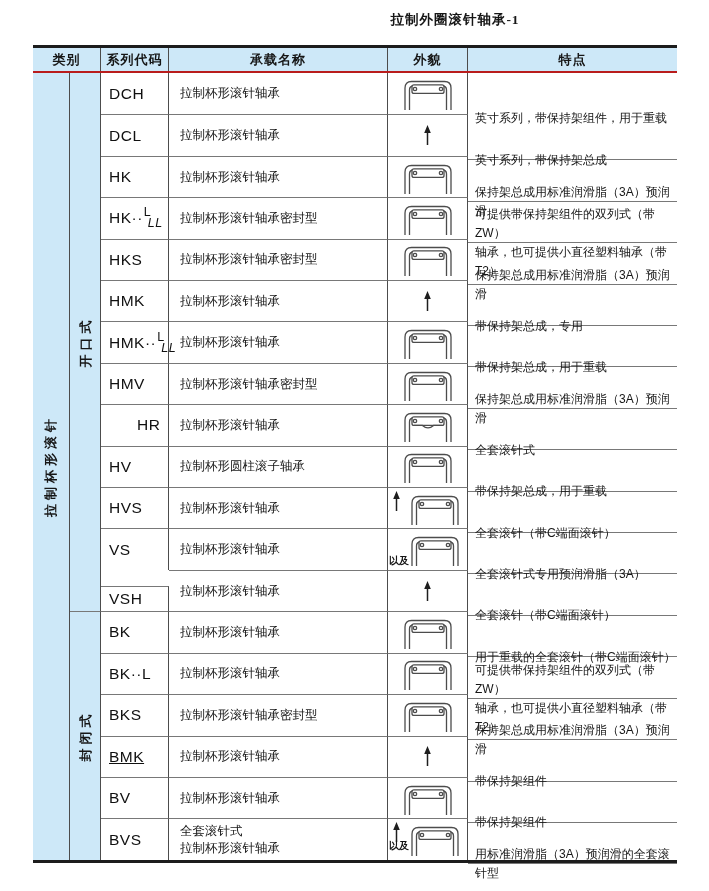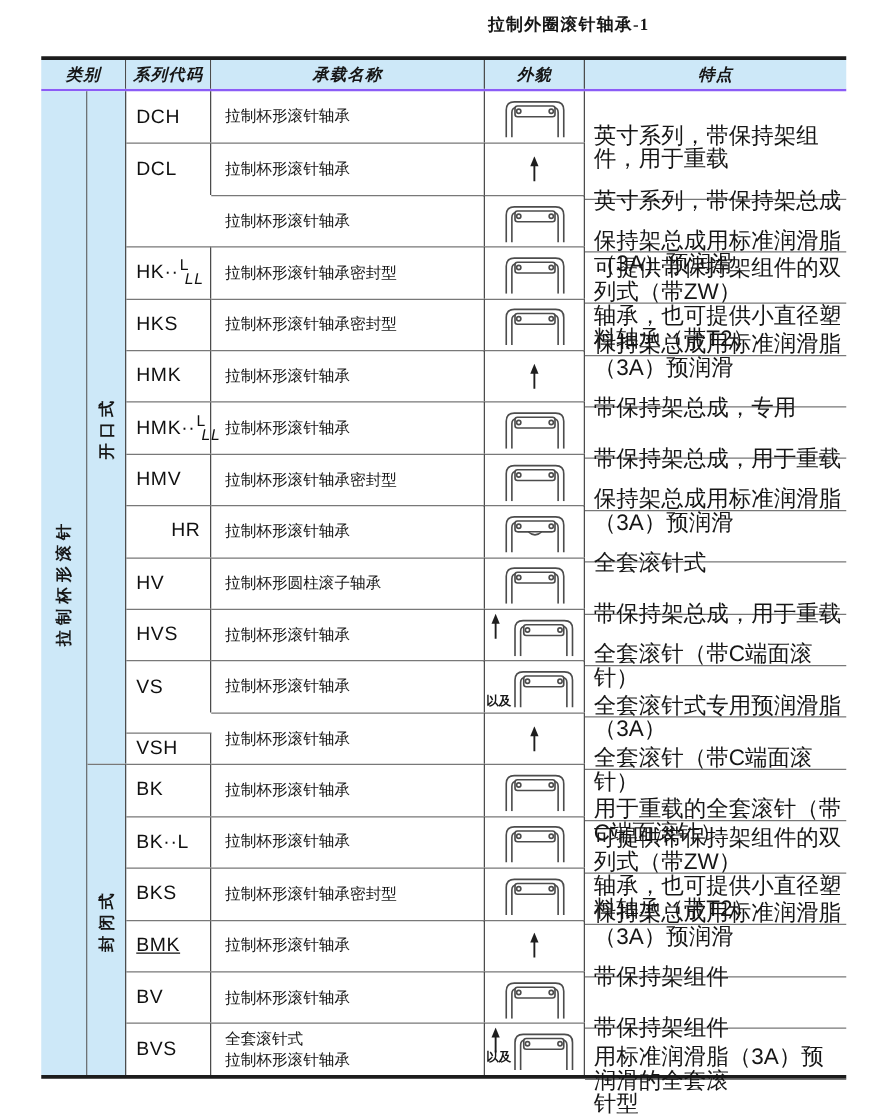--- a/index.html
+++ b/index.html
@@ -2,40 +2,40 @@
 <html><head>
 <meta charset="utf-8">
 <style>
   html,body{margin:0;padding:0;background:#ffffff;}
   body{width:709px;height:891px;position:relative;overflow:hidden;
        font-family:"Liberation Sans",sans-serif;color:#161616;}
   .title{position:absolute;top:11px;left:255px;width:400px;text-align:center;
          font-family:"Liberation Serif",serif;font-weight:bold;font-size:13.5px;letter-spacing:1px;}
   .tablewrap{position:absolute;left:33px;top:45px;width:644px;}
   .thead{display:grid;grid-template-columns:37px 31px 68px 219px 80px 209px;
-         border-top:3px solid #1c1c1c;border-bottom:2px solid #8b5cf6;font-style:italic;}
+         border-top:3px solid #1c1c1c;border-bottom:2px solid #b91c1c;}
   .th{height:23px;display:flex;align-items:center;justify-content:center;
       font-size:13px;font-weight:bold;border-right:1px solid #4c4c4c;letter-spacing:1px;}
   .th.span2{grid-column:1 / span 2;}
   .th.last{border-right:none;}
   .tbody{display:grid;grid-template-columns:37px 31px 68px 219px 80px 209px;
          grid-auto-rows:41.42px;border-bottom:3px solid #1c1c1c;}
   .cell{display:flex;align-items:center;overflow:visible;}
   .vline{border-right:1px solid #4c4c4c;}
   .rt{border-top:1px solid #787878;}
   .cat1{grid-column:1;grid-row:1 / span 19;justify-content:center;}
   .g1{grid-column:2;grid-row:1 / span 13;justify-content:center;}
   .g2{grid-column:2;grid-row:14 / span 6;justify-content:center;border-top:1px solid #787878;}
   .vtext{transform:rotate(-90deg);white-space:nowrap;font-size:13px;font-weight:600;letter-spacing:4px;}
   .code{grid-column:3;font-size:15.5px;padding-left:8px;letter-spacing:.5px;color:#101010;}
   .stack{display:inline-flex;flex-direction:column;font-size:12.5px;line-height:11px;margin-left:1px;}
   .stack .s2{margin-left:4px;font-style:italic;}
   .name{grid-column:4;font-size:12.5px;padding-left:11px;line-height:17px;}
   .look{grid-column:5;justify-content:center;position:relative;}
-  .feat{grid-column:6;font-size:18px;padding-left:7px;line-height:19px;margin-top:45px;}
+  .feat{grid-column:6;font-size:12px;padding-left:7px;line-height:19px;margin-top:45px;}
   .pre{white-space:pre-line;}
   .arr-tl{position:absolute;left:3px;top:3px;line-height:0;}
   .and-bl{position:absolute;left:1px;bottom:2px;font-size:10px;font-weight:600;}
   .and-ml{position:absolute;left:1px;bottom:7px;font-size:10px;font-weight:600;}
   .cup-r{margin-left:14px;line-height:0;}
   .icwrap{line-height:0;}
 </style>
 </head>
 <body>
 
@@ -87,20 +87,23 @@
       </div>
       <div class="cell look vline rt" style="grid-row: 2;">
         <span class="icwrap"><svg width="11" height="21" viewBox="0 0 11 21">
             <line x1="5.5" y1="20" x2="5.5" y2="5" stroke="#1e1e1e" stroke-width="1.5"></line>
             <polygon points="5.5,0 2.2,8 8.8,8" fill="#1e1e1e"></polygon>
           </svg></span>
       </div>
       <div class="cell feat rt" style="grid-row: 2;">
         <span class="pre">英寸系列，带保持架总成</span>
       </div>
+      <div class="cell code vline rt" style="grid-row: 3;">
+        <span>HK</span>
+      </div>
       <div class="cell name vline rt" style="grid-row: 3;">
         <span class="pre">拉制杯形滚针轴承</span>
       </div>
       <div class="cell look vline rt" style="grid-row: 3;">
         <span class="icwrap"><svg width="56" height="33" viewBox="0 0 56 33">
             <g fill="none" stroke="#4c4c4c" stroke-width="1.3">
               <path d="M5 33 V11 Q5 4.5 11.5 4.5 H44.5 Q51 4.5 51 11 V33"></path>
               <path d="M9.5 33 V13 Q9.5 9 13.5 9 H42.5 Q46.5 9 46.5 13 V33"></path>
               <rect x="12" y="7.8" width="32" height="8.6" rx="2" fill="#ffffff"></rect>
               <circle cx="15" cy="12" r="1.7"></circle>

